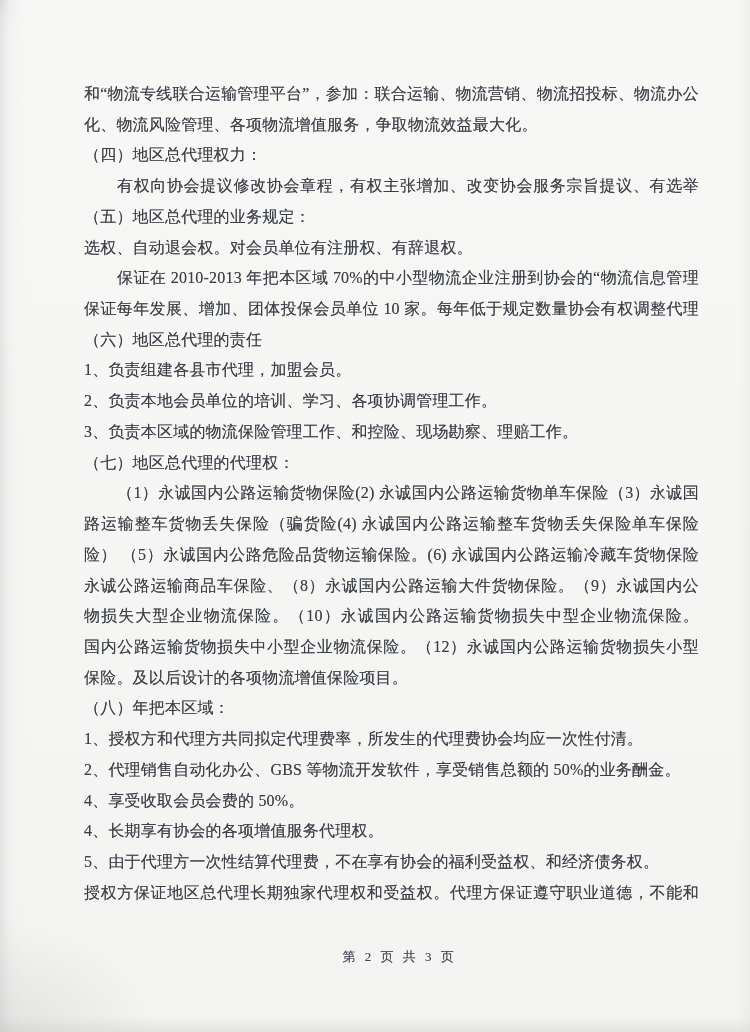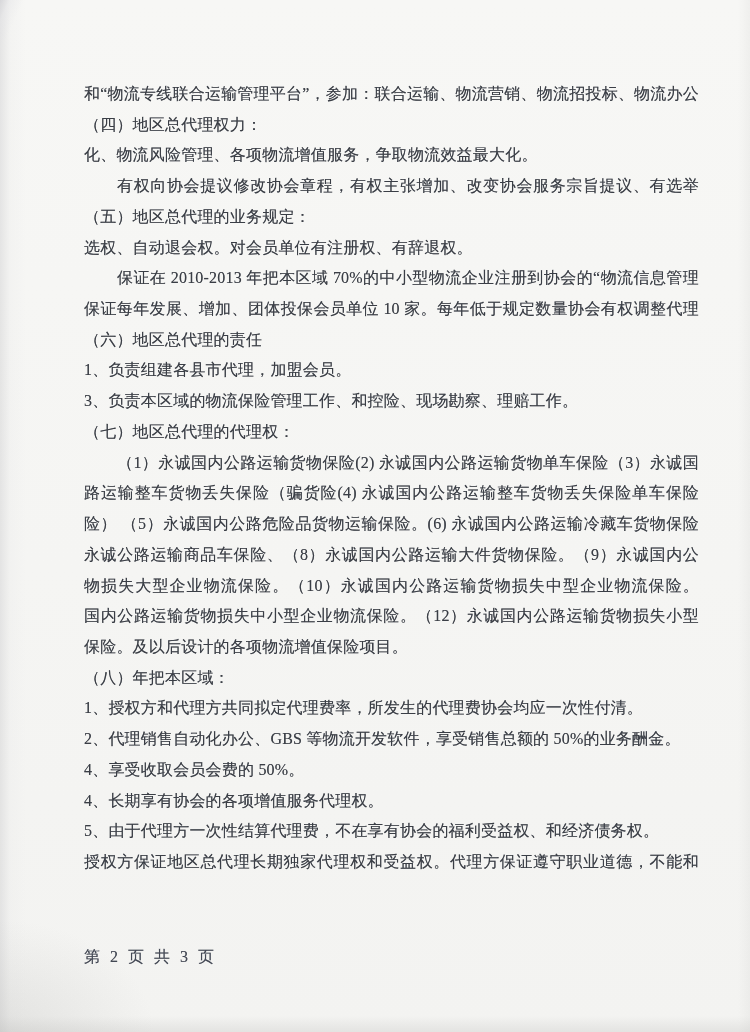--- a/index.html
+++ b/index.html
@@ -40,46 +40,48 @@
   }
   .line.j {
     text-align: justify;
     text-align-last: justify;
   }
   .line.ind {
     text-indent: 33px;
   }
   .page-footer {
     position: absolute;
-    left: 84px;
+    left: 92px;
     top: 942px;
     width: 615px;
     height: 30px;
     line-height: 30px;
-    font-size: 16px;
+    text-align: center;
+    font-size: 13px;
     letter-spacing: 3px;
     color: #434854;
     text-shadow: 0 0 0.4px rgba(67,72,84,0.5);
   }
 </style>
 </head>
 <body>
 
 <div class="scan-page">
   <div class="text-block">
       <div class="line j">和“物流专线联合运输管理平台”，参加：联合运输、物流营销、物流招投标、物流办公自动</div>
+      <div class="line">化、物流风险管理、各项物流增值服务，争取物流效益最大化。</div>
       <div class="line">（四）地区总代理权力：</div>
-      <div class="line">化、物流风险管理、各项物流增值服务，争取物流效益最大化。</div>
       <div class="line j ind">有权向协会提议修改协会章程，有权主张增加、改变协会服务宗旨提议、有选举权、当</div>
       <div class="line">（五）地区总代理的业务规定：</div>
       <div class="line">选权、自动退会权。对会员单位有注册权、有辞退权。</div>
       <div class="line j ind">保证在 2010-2013 年把本区域 70%的中小型物流企业注册到协会的“物流信息管理网”。</div>
       <div class="line j">保证每年发展、增加、团体投保会员单位 10 家。每年低于规定数量协会有权调整代理权。</div>
       <div class="line">（六）地区总代理的责任</div>
       <div class="line">1、负责组建各县市代理，加盟会员。</div>
+      <div class="line">2、负责本地会员单位的培训、学习、各项协调管理工作。</div>
       <div class="line">3、负责本区域的物流保险管理工作、和控险、现场勘察、理赔工作。</div>
       <div class="line">（七）地区总代理的代理权：</div>
       <div class="line j ind">（1）永诚国内公路运输货物保险(2) 永诚国内公路运输货物单车保险（3）永诚国内公</div>
       <div class="line j">路运输整车货物丢失保险（骗货险(4) 永诚国内公路运输整车货物丢失保险单车保险（骗货</div>
       <div class="line j">险） （5）永诚国内公路危险品货物运输保险。(6) 永诚国内公路运输冷藏车货物保险（7）</div>
       <div class="line j">永诚公路运输商品车保险、（8）永诚国内公路运输大件货物保险。（9）永诚国内公路运输货</div>
       <div class="line j">物损失大型企业物流保险。（10）永诚国内公路运输货物损失中型企业物流保险。（11）永诚</div>
       <div class="line j">国内公路运输货物损失中小型企业物流保险。（12）永诚国内公路运输货物损失小型企业物流</div>
       <div class="line">保险。及以后设计的各项物流增值保险项目。</div>
       <div class="line">（八）年把本区域：</div>

